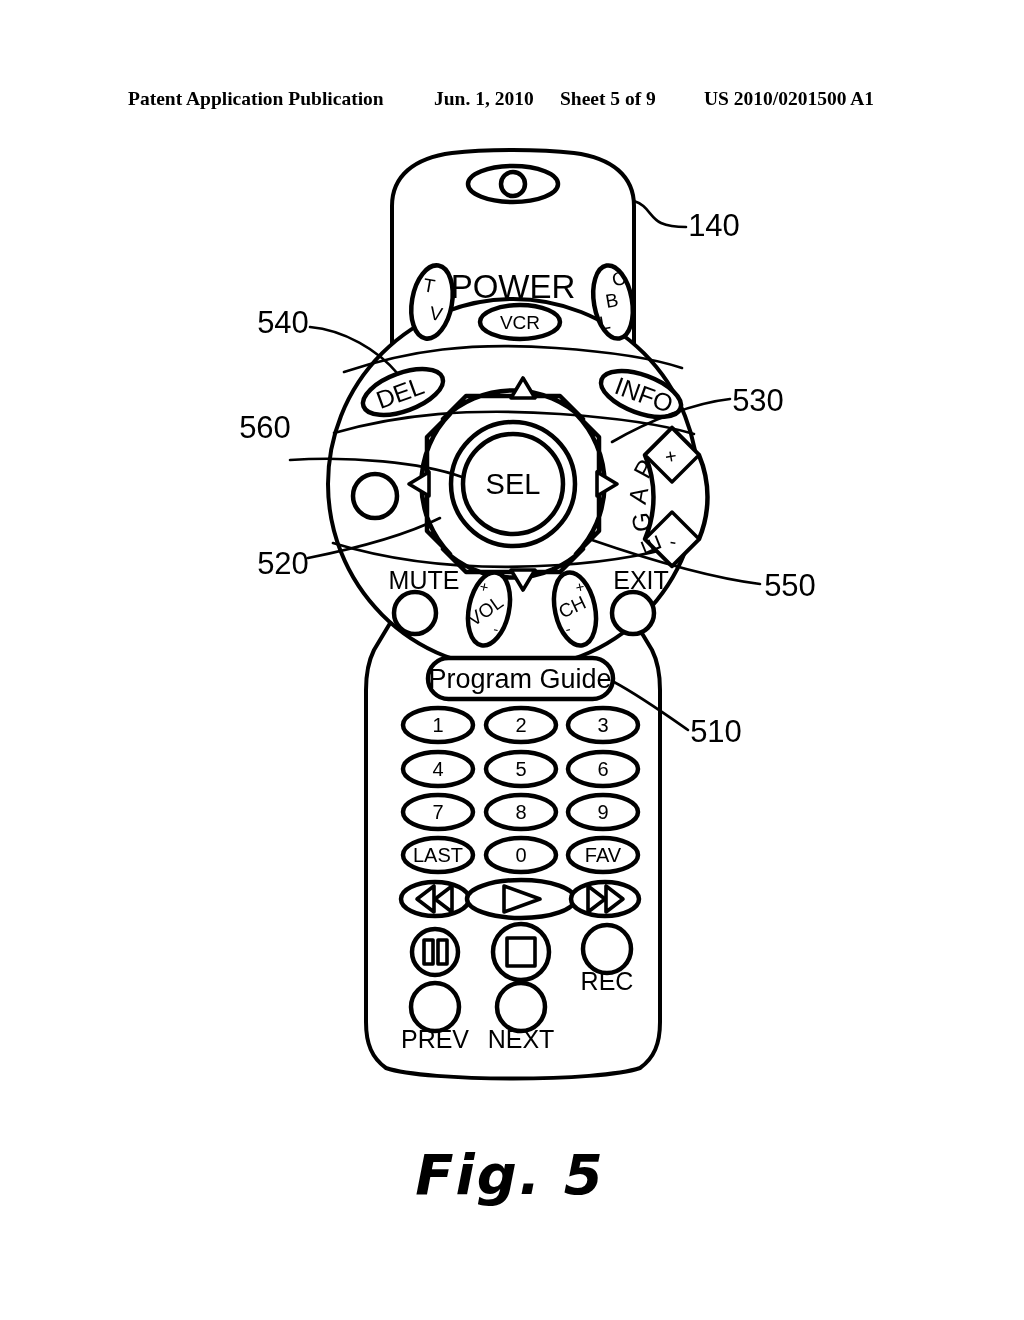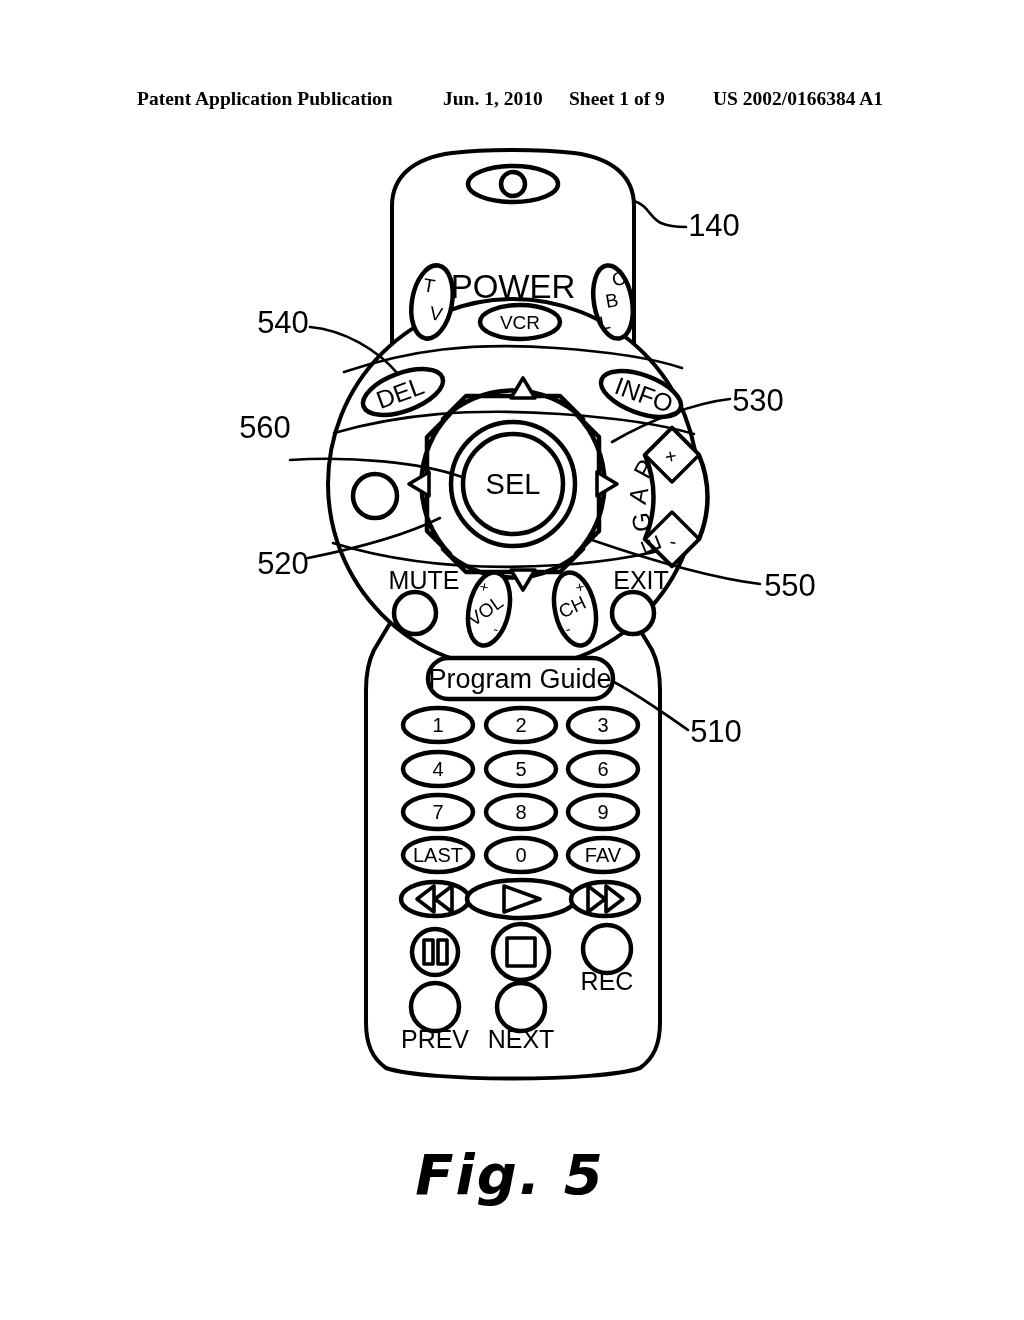--- a/index.html
+++ b/index.html
@@ -20,21 +20,20 @@
     position: absolute;
     top: 88px;
     left: 0;
     width: 962px;
     height: 30px;
     font-family: "Liberation Serif", serif;
     font-weight: bold;
     font-size: 19.5px;
     color: #000;
     white-space: nowrap;
-    margin-left: 9px;
   }
   #patent-header .hdr-cell { position: absolute; top: 0; }
   #hdr-pub   { left: 128px; }
   #hdr-date  { left: 434px; }
   #hdr-sheet { left: 560px; }
   #hdr-num   { left: 704px; }
 
   
   #figure-caption {
     position: absolute;
@@ -129,22 +128,22 @@
     font-size: 20px;
     text-anchor: middle;
   }
 </style>
 </head>
 <body>
 
 <div id="patent-header">
   <span class="hdr-cell" id="hdr-pub">Patent Application Publication</span>
   <span class="hdr-cell" id="hdr-date">Jun. 1, 2010</span>
-  <span class="hdr-cell" id="hdr-sheet">Sheet 1 of 9</span>
-  <span class="hdr-cell" id="hdr-num">US 2002/0166384 A1</span>
+  <span class="hdr-cell" id="hdr-sheet">Sheet 5 of 9</span>
+  <span class="hdr-cell" id="hdr-num">US 2010/0201500 A1</span>
 </div>
 
 <svg id="remote-drawing" viewBox="0 0 1024 1320">
 
   <path class="body-outline" d="M 392 206
            C 392 176 414 158 452 153
            C 486 149 540 149 574 153
            C 612 158 634 176 634 206
            L 634 352
            L 634 620

